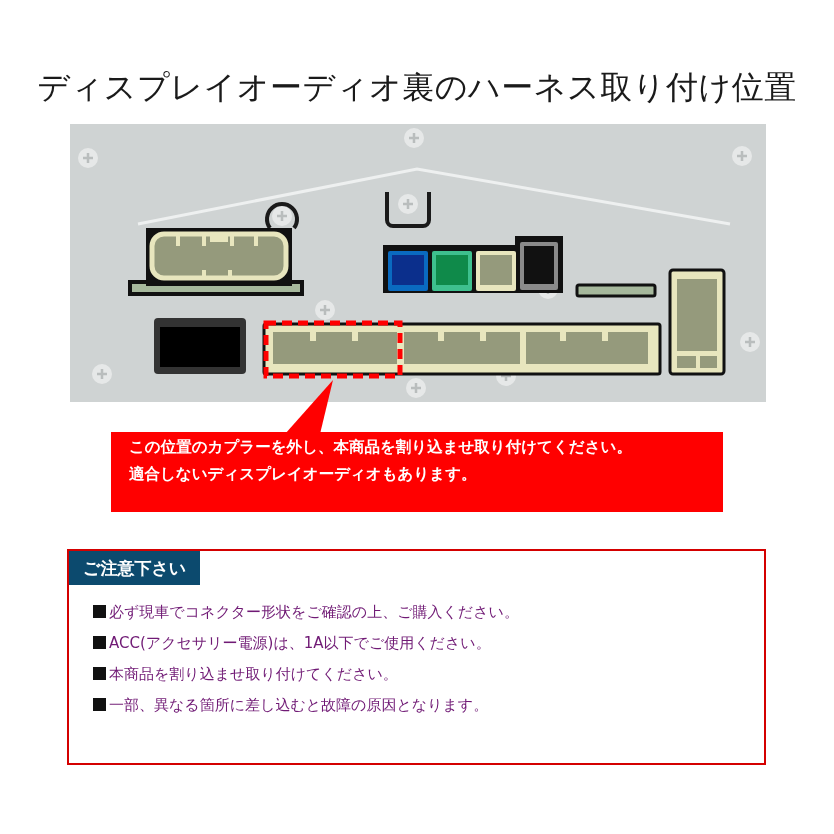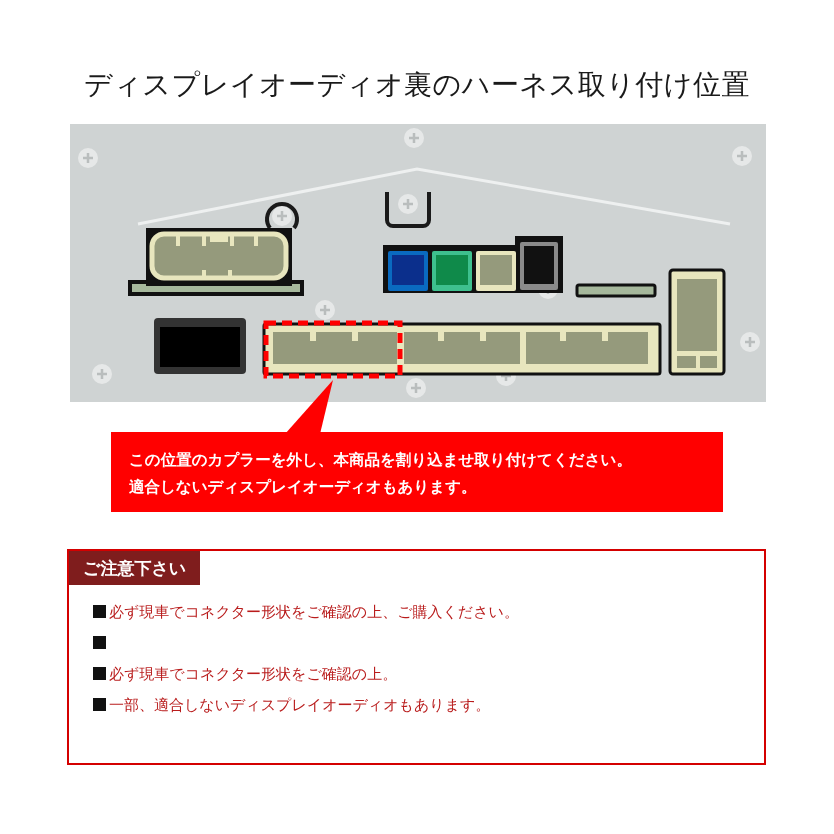--- a/index.html
+++ b/index.html
@@ -1,43 +1,43 @@
 <!DOCTYPE html>
 <html><head>
 <meta charset="utf-8">
 <style>
   * { margin: 0; padding: 0; box-sizing: border-box; }
   html, body { width: 834px; height: 834px; background: #ffffff; overflow: hidden; }
   body { position: relative; font-family: "DejaVu Sans", "Liberation Sans", sans-serif; color: #222; }
 
   .title {
     position: absolute; left: 0; top: 66px; width: 834px; text-align: center;
-    font-size: 28px; letter-spacing: 0.5px; color: #1a1a1a; font-weight: normal;
+    font-size: 32px; letter-spacing: 0.5px; color: #1a1a1a; font-weight: normal;
   }
 
   .panel { position: absolute; left: 70px; top: 124px; width: 696px; height: 278px; background: #cfd3d3; overflow: hidden; }
   .panel svg { position: absolute; left: 0; top: 0; }
 
   .callout {
     position: absolute; left: 111px; top: 432px; width: 612px; height: 80px;
     background: #ff0000; color: #fff; font-weight: bold; font-size: 15.5px;
-    padding: 15px 0 0 18px; line-height: 27px;
+    padding: 2px 0 0 18px; line-height: 27px;
   }
   .callout-pointer { position: absolute; left: 0; top: 0; }
 
   .notice {
     position: absolute; left: 67px; top: 549px; width: 699px; height: 216px;
     border: 2px solid #d40000; background: #fff;
   }
   .notice-head {
     position: absolute; left: 0; top: 0; height: 34px; padding: 0 14px 0 14px;
-    background: #7f1d1d; color: #fff; font-weight: bold; font-size: 17px; line-height: 34px;
+    background: #0c4a6e; color: #fff; font-weight: bold; font-size: 17px; line-height: 34px;
   }
   .notice-list { position: absolute; left: 24px; top: 46px; list-style: none; }
-  .notice-list li { font-size: 15px; line-height: 31px; color: #b91c1c; white-space: nowrap; }
+  .notice-list li { font-size: 15px; line-height: 31px; color: #701a75; white-space: nowrap; }
   .notice-list .sq { display: inline-block; width: 13px; height: 13px; background: #111; margin-right: 3px; vertical-align: -1px; }
 </style>
 </head>
 <body>
 
 <h1 class="title">ディスプレイオーディオ裏のハーネス取り付け位置</h1>
 
 <div class="panel">
   <svg width="696" height="278" viewBox="0 0 696 278">
 
@@ -168,17 +168,17 @@
 
 <div class="callout">
   <div>この位置のカプラーを外し、本商品を割り込ませ取り付けてください。</div>
   <div>適合しないディスプレイオーディオもあります。</div>
 </div>
 
 <div class="notice">
   <div class="notice-head">ご注意下さい</div>
   <ul class="notice-list">
     <li><span class="sq"></span><span>必ず現車でコネクター形状をご確認の上、ご購入ください。</span></li>
-    <li><span class="sq"></span></li>
-    <li><span class="sq"></span><span>必ず現車でコネクター形状をご確認の上。</span></li>
-    <li><span class="sq"></span><span>一部、適合しないディスプレイオーディオもあります。</span></li>
+    <li><span class="sq"></span><span>ACC(アクセサリー電源)は、1A以下でご使用ください。</span></li>
+    <li><span class="sq"></span><span>本商品を割り込ませ取り付けてください。</span></li>
+    <li><span class="sq"></span><span>一部、異なる箇所に差し込むと故障の原因となります。</span></li>
   </ul>
 </div>
 
 </body></html>

